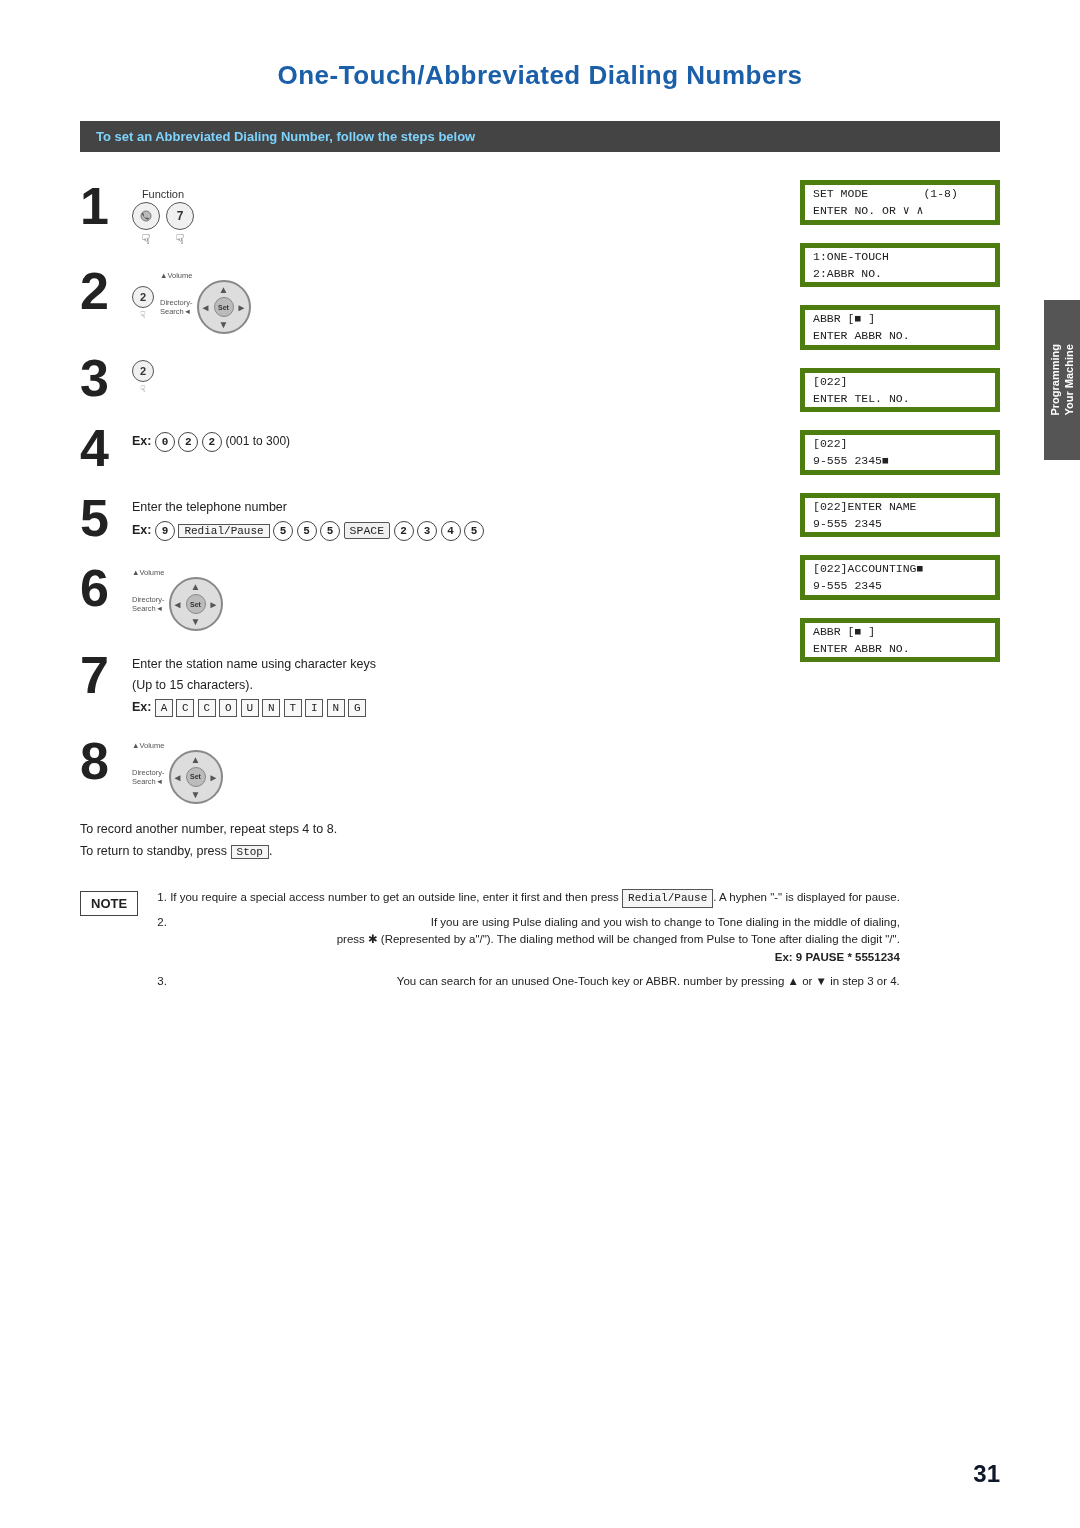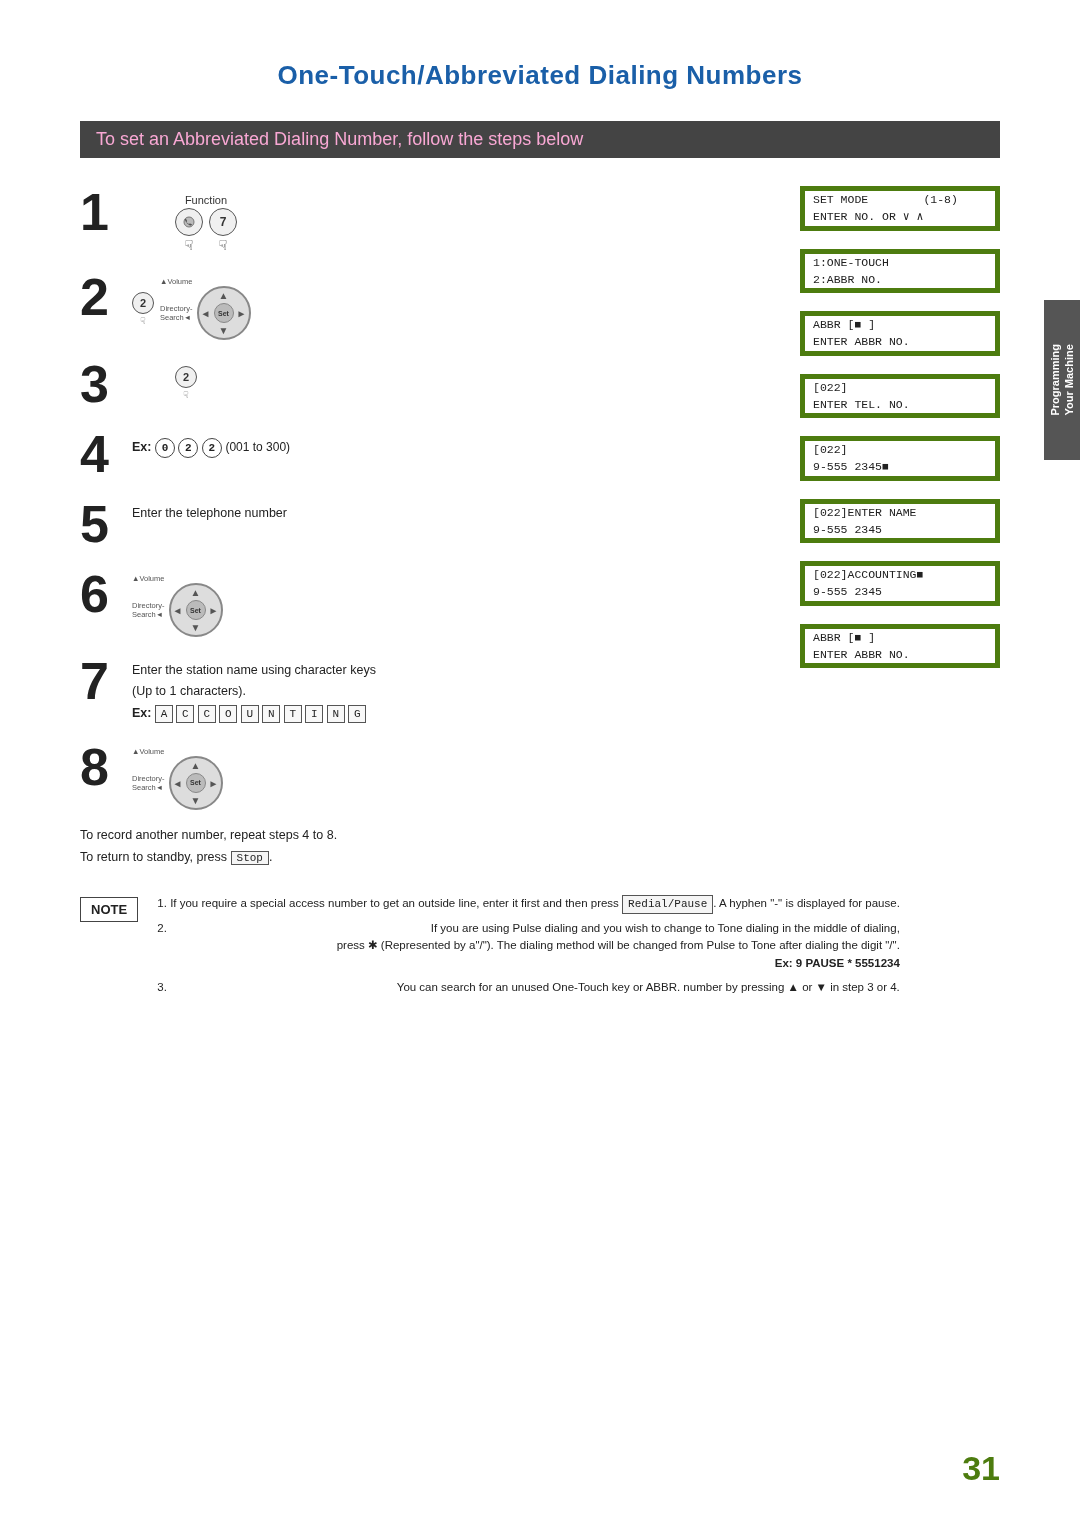--- a/index.html
+++ b/index.html
@@ -50,24 +50,24 @@
       font-size: 26px;
       font-weight: bold;
       color: #1a5fa8;
       margin-bottom: 30px;
       letter-spacing: 0.5px;
     }
 
     
     .subtitle-bar {
       background: #444;
-      color: #f9a8d4;
+      color: #7dd3fc;
       padding: 8px 16px;
-      font-size: 18px;
-      font-weight: normal;
+      font-size: 13px;
+      font-weight: bold;
       margin-bottom: 28px;
     }
 
     
     .main-content {
       display: flex;
       gap: 40px;
     }
 
     .left-column {
@@ -150,21 +150,20 @@
       text-align: center;
       margin-top: 1px;
     }
 
     
     .illus-box {
       display: flex;
       align-items: flex-end;
       gap: 4px;
       padding-top: 2px;
-      margin-left: 43px;
     }
 
     
     .note-section {
       margin-top: 30px;
       display: flex;
       gap: 16px;
       align-items: flex-start;
     }
 
@@ -202,23 +201,23 @@
       font-size: 11px;
       font-family: 'Courier New', monospace;
       background: #f5f5f5;
     }
 
     
     .page-number {
       position: absolute;
       bottom: 40px;
       right: 80px;
-      font-size: 34px;
-      font-weight: bold;
-      color: #4d7c0f;
+      font-size: 24px;
+      font-weight: bold;
+      color: #0f172a;
     }
 
     
     .step-text {
       font-size: 12.5px;
       line-height: 1.5;
       margin-bottom: 2px;
     }
 
     .ex-line {
@@ -425,20 +424,33 @@
             <span class="circle-key">2</span>
             <span style="font-size:12px;"> (001 to 300)</span>
           </div>
         </div>
       </div>
 
       <div class="step-row">
         <div class="step-number">5</div>
         <div class="step-content">
           <div class="step-text">Enter the telephone number</div>
+          <div class="ex-line">
+            <span class="ex-label">Ex: </span>
+            <span class="circle-key">9</span>
+            <span class="inline-btn">Redial/Pause</span>
+            <span class="circle-key">5</span>
+            <span class="circle-key">5</span>
+            <span class="circle-key">5</span>
+            <span class="key-box">SPACE</span>
+            <span class="circle-key">2</span>
+            <span class="circle-key">3</span>
+            <span class="circle-key">4</span>
+            <span class="circle-key">5</span>
+          </div>
         </div>
       </div>
 
       <div class="step-row">
         <div class="step-number">6</div>
         <div class="step-content">
           <div class="step2-illus">
             <div style="display:flex;flex-direction:column;align-items:flex-start;gap:0px;">
               <div style="display:flex;align-items:center;gap:2px;">
                 <span style="font-size:7.5px;color:#555;margin-right:2px;">▲Volume</span>
@@ -455,21 +467,21 @@
               </div>
             </div>
           </div>
         </div>
       </div>
 
       <div class="step-row">
         <div class="step-number">7</div>
         <div class="step-content">
           <div class="step-text">Enter the station name using character keys</div>
-          <div class="step-text">(Up to 1 characters).</div>
+          <div class="step-text">(Up to 15 characters).</div>
           <div class="ex-line">
             <span class="ex-label">Ex: </span>
             <span class="char-key">A</span>
             <span class="char-key">C</span>
             <span class="char-key">C</span>
             <span class="char-key">O</span>
             <span class="char-key">U</span>
             <span class="char-key">N</span>
             <span class="char-key">T</span>
             <span class="char-key">I</span>

